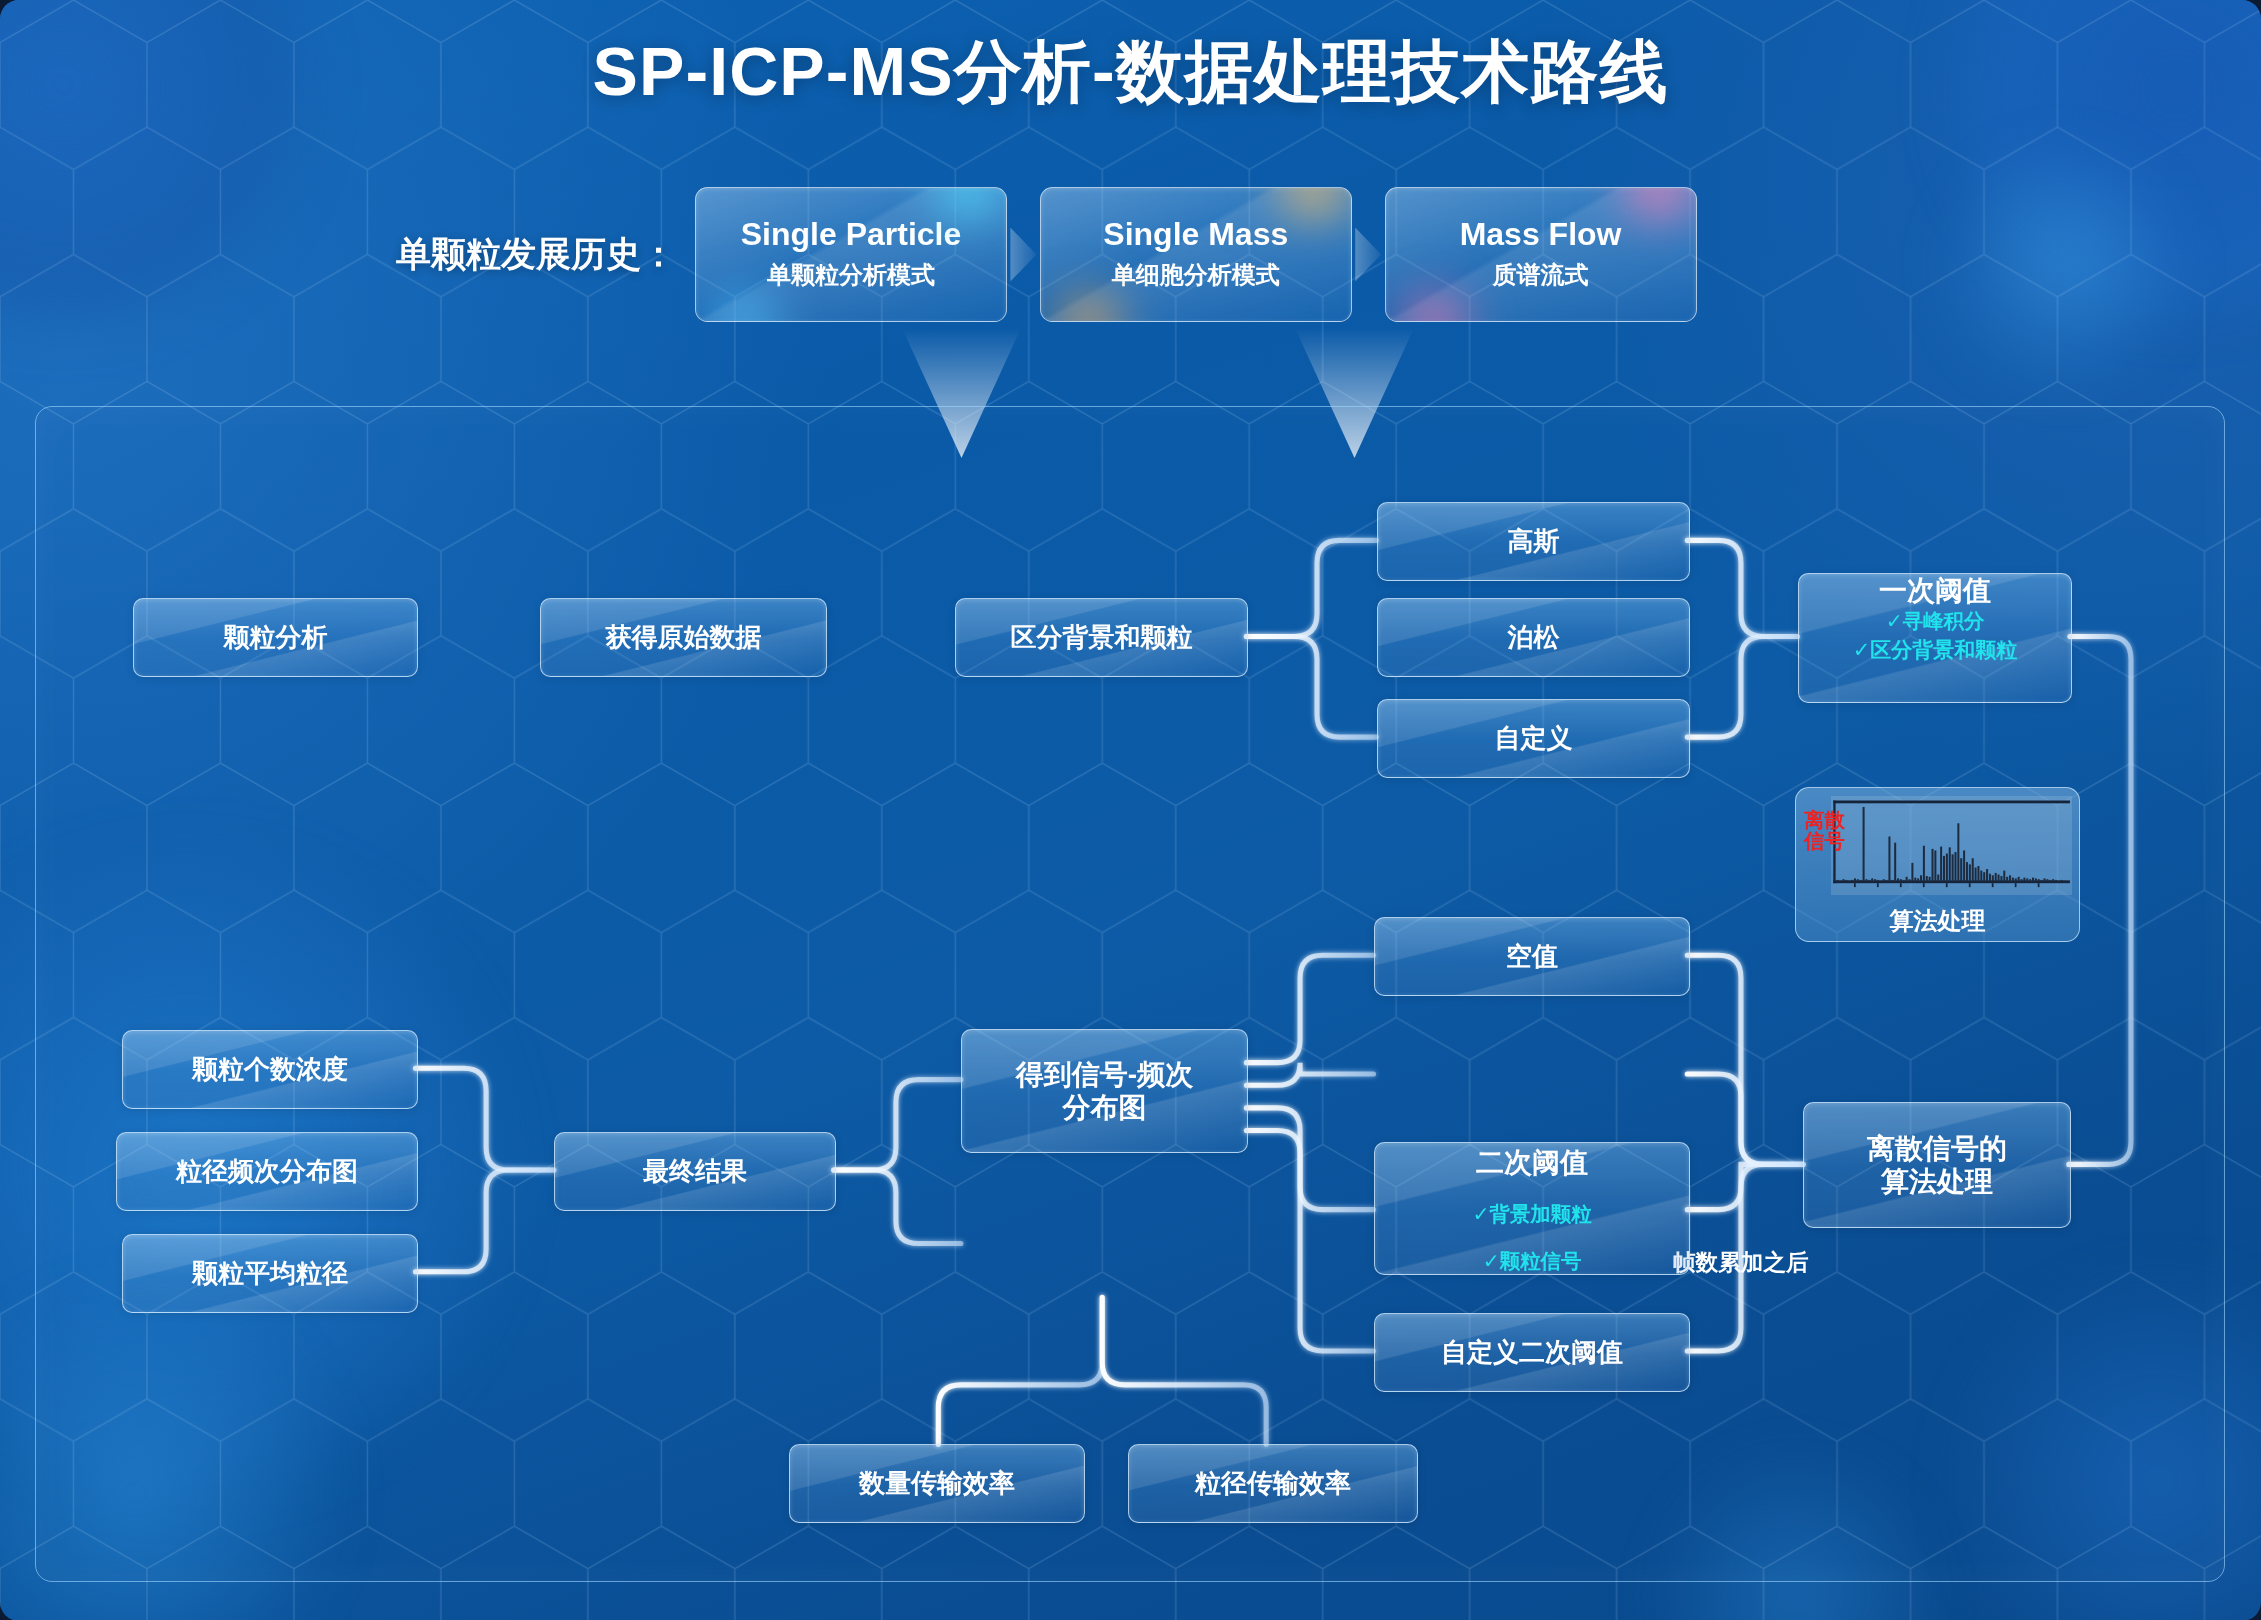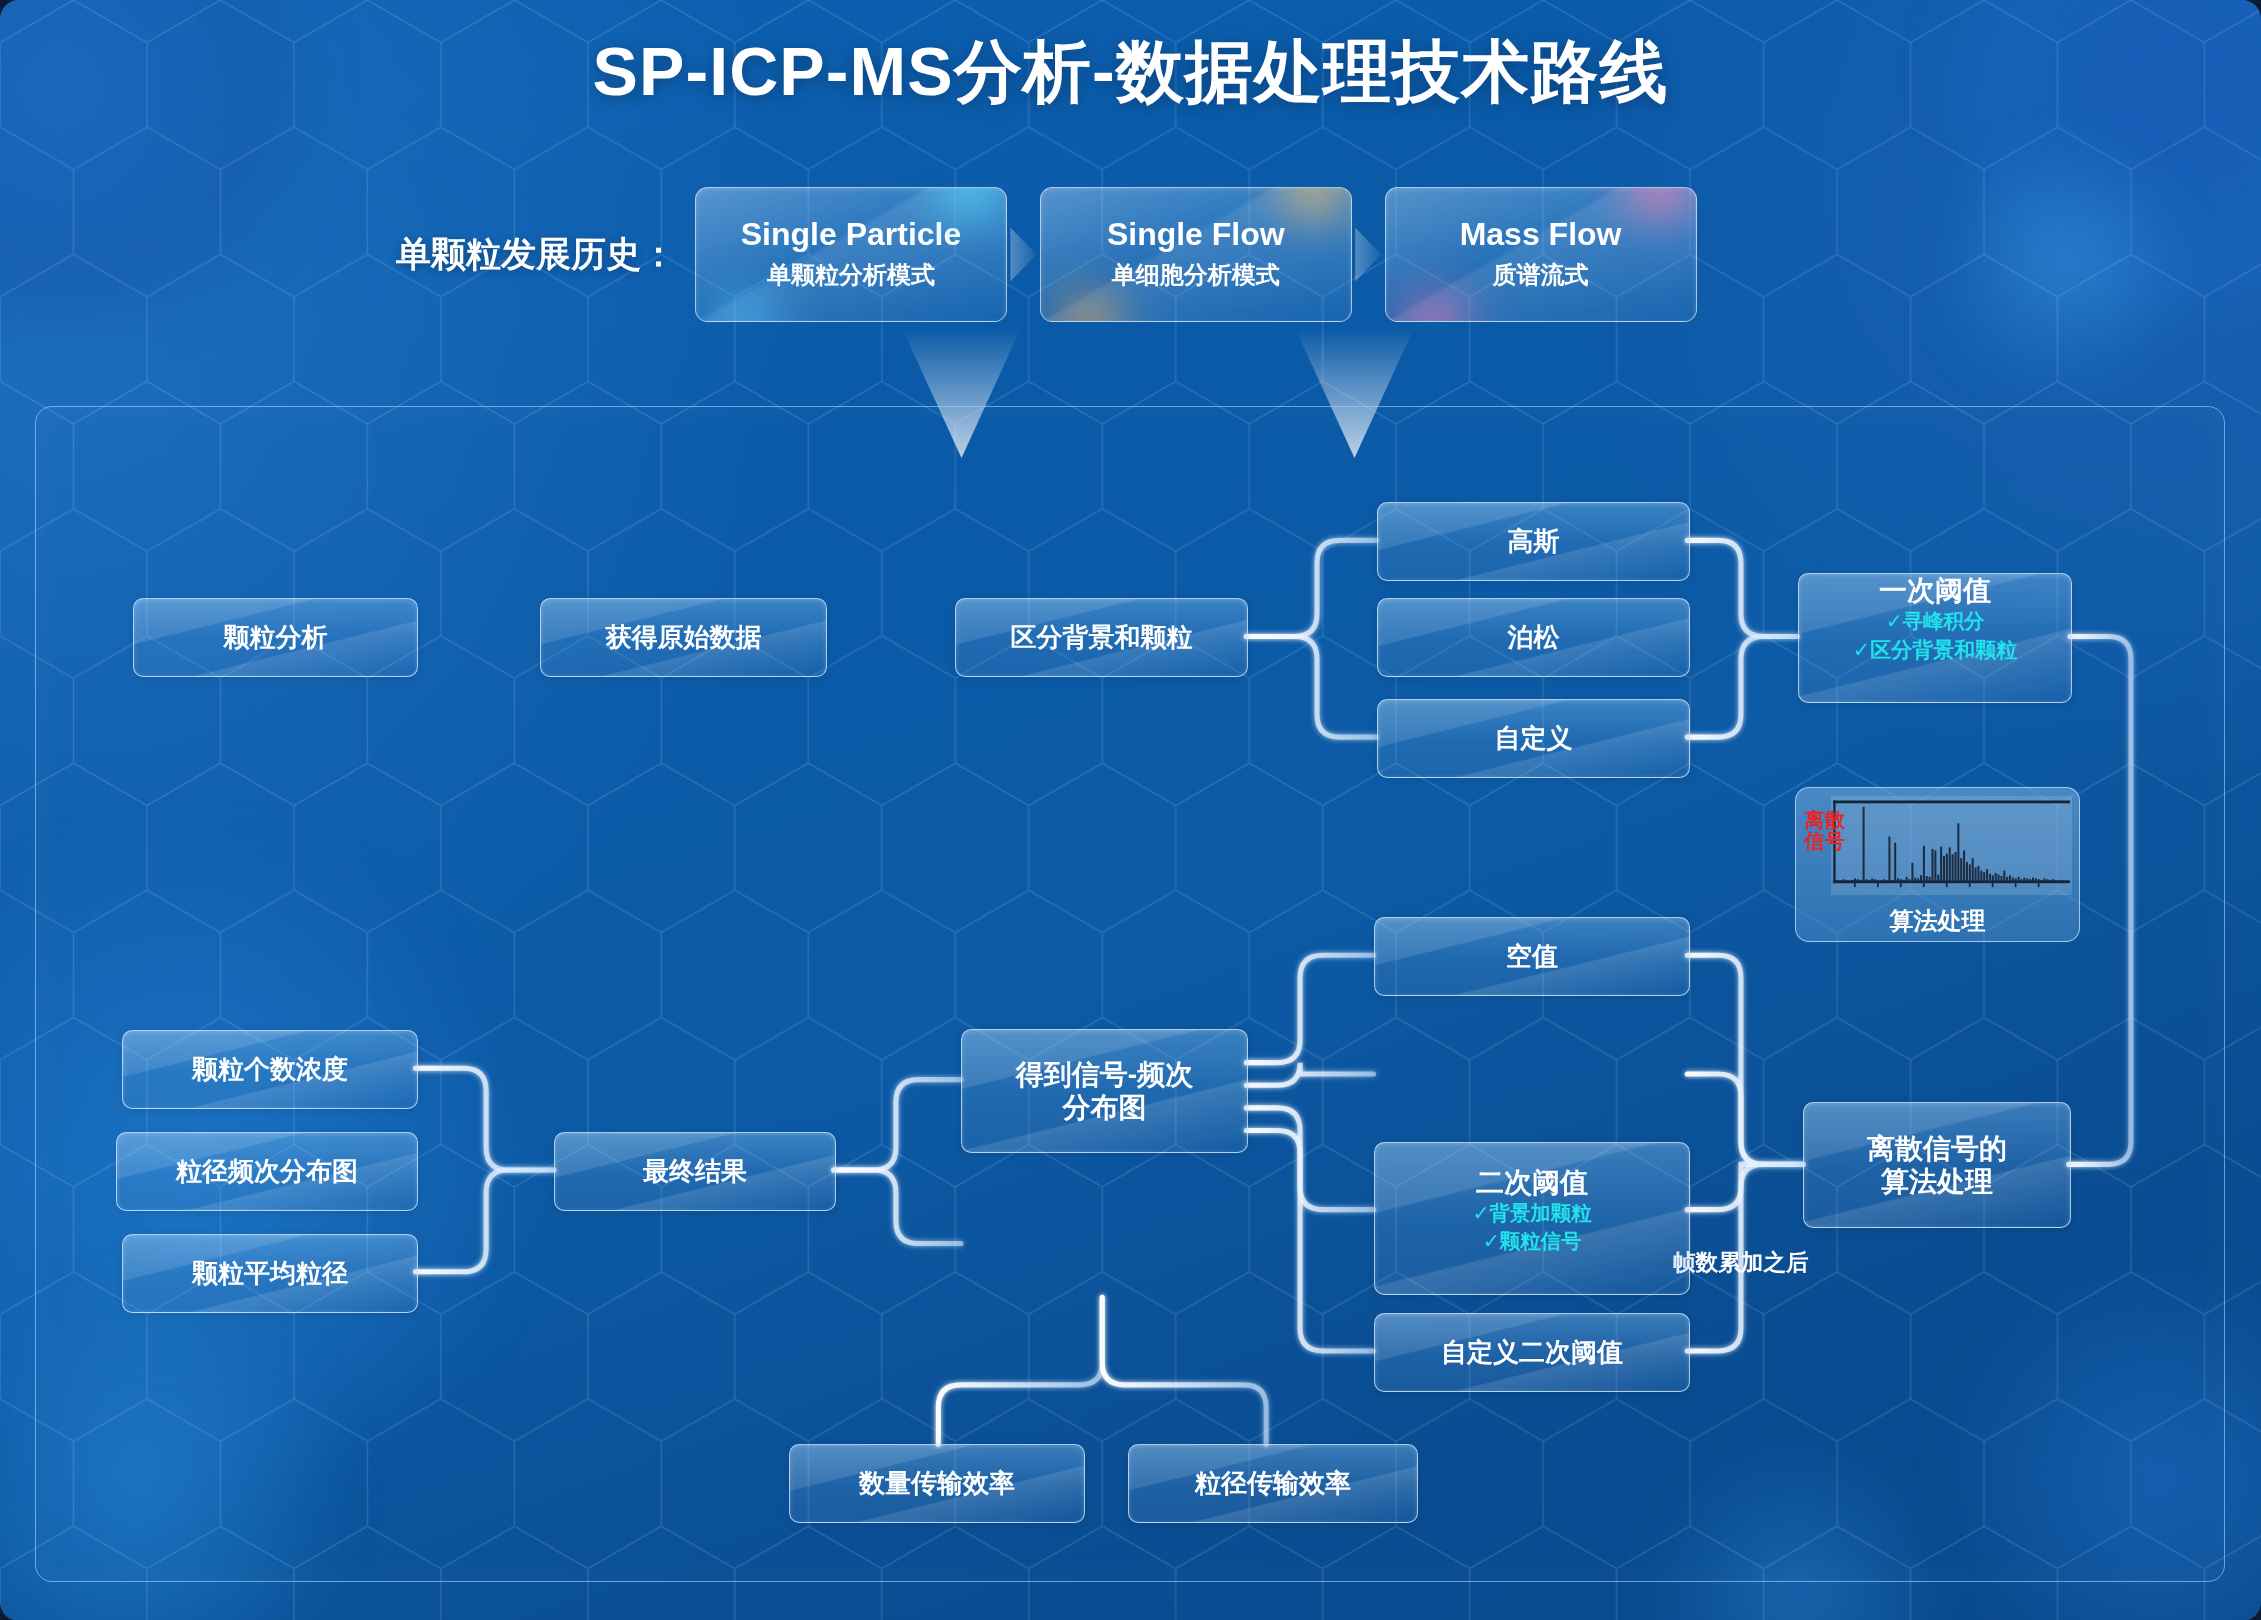--- a/index.html
+++ b/index.html
@@ -164,21 +164,21 @@
       <div class="hglow bl" style="background:radial-gradient(circle,rgba(90,200,255,.70),rgba(90,200,255,0) 70%);"></div>
       <div class="en">Single Particle</div>
       <div class="cn">单颗粒分析模式</div>
     </div>
 
     <div class="harrow"></div>
 
     <div class="hcard">
       <div class="hglow tr" style="background:radial-gradient(circle,rgba(255,190,95,.80),rgba(255,190,95,0) 70%);"></div>
       <div class="hglow bl" style="background:radial-gradient(circle,rgba(255,175,80,.70),rgba(255,175,80,0) 70%);"></div>
-      <div class="en">Single Flow</div>
+      <div class="en">Single Mass</div>
       <div class="cn">单细胞分析模式</div>
     </div>
 
     <div class="harrow"></div>
 
     <div class="hcard">
       <div class="hglow tr" style="background:radial-gradient(circle,rgba(255,125,180,.85),rgba(255,125,180,0) 70%);"></div>
       <div class="hglow bl" style="background:radial-gradient(circle,rgba(255,120,175,.75),rgba(255,120,175,0) 70%);"></div>
       <div class="en">Mass Flow</div>
       <div class="cn">质谱流式</div>
@@ -406,21 +406,21 @@
   <div class="box big" style="left:961px;top:1029px;width:285px;height:122px;">
     <div class="t">得到信号-频次
 分布图</div>
   </div>
 
 
   <div class="box" style="left:1374px;top:917px;width:314px;height:77px;">
     <div class="t">空值</div>
   </div>
 
-  <div class="box big" style="left:1374px;top:1142px;width:314px;height:128px;justify-content:flex-start;padding-top:23px;">
+  <div class="box big" style="left:1374px;top:1142px;width:314px;height:128px;justify-content:space-between;padding-top:3px;">
     <div class="t">二次阈值</div>
     <div class="chk">
       <span>✓</span><span>背景加颗粒</span>
     </div>
     <div class="chk">
       <span>✓</span><span>颗粒信号</span>
     </div>
   </div>
 
   <div class="box" style="left:1374px;top:1313px;width:314px;height:77px;">

